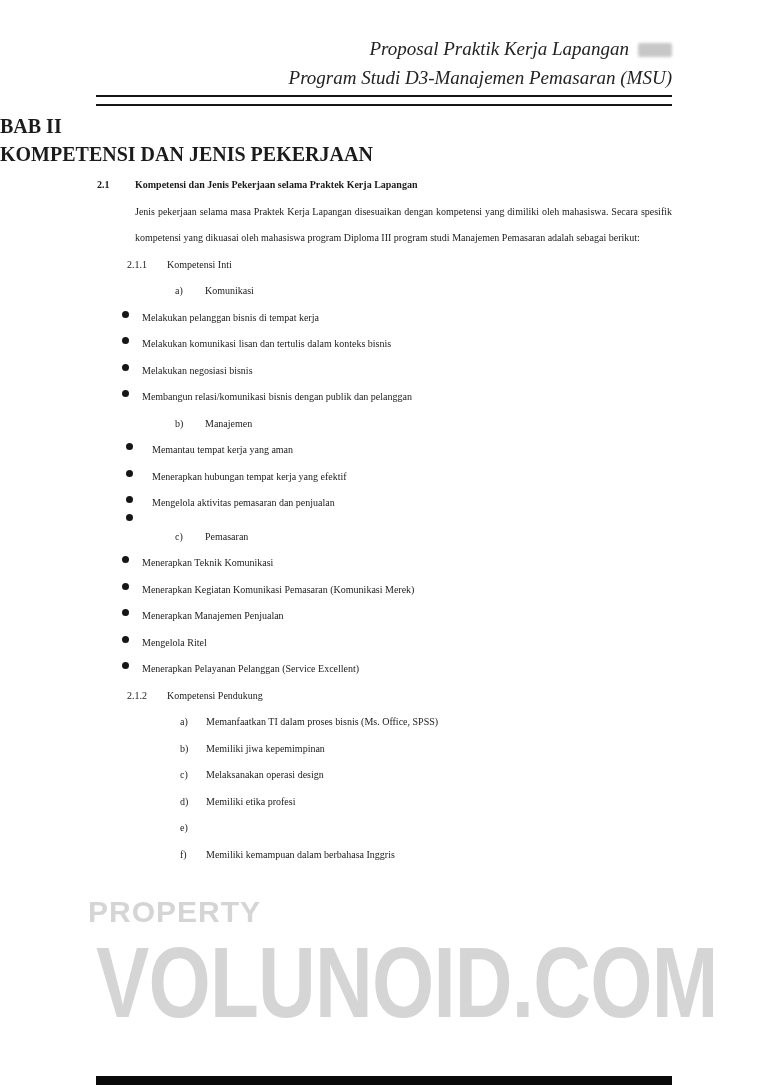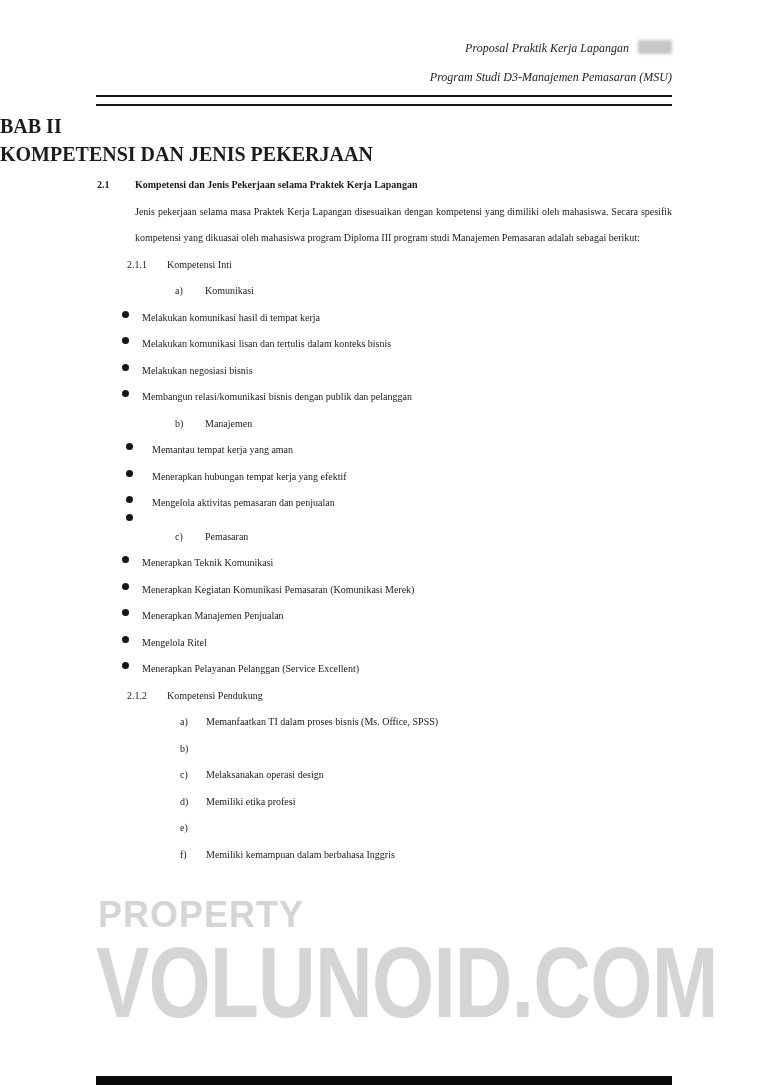--- a/index.html
+++ b/index.html
@@ -9,21 +9,21 @@
     background:#ffffff;
     font-family:"Liberation Serif","DejaVu Serif",serif;
     color:#1b1b1b;
     overflow:hidden;
   }
   
   .hdr{
     padding:34px 96px 0 120px;
     text-align:right;
     font-style:italic;
-    font-size:12px;
+    font-size:19px;
     line-height:29px;
     color:#232323;
     position:relative;z-index:2;
   }
   .hdr-line{white-space:nowrap;}
   .redact{
     display:inline-block;
     width:34px;height:14px;
     background:#c7c7c7;
     border-radius:2px;
@@ -101,22 +101,22 @@
     position:absolute;
     z-index:1;
     font-family:"Liberation Sans","DejaVu Sans",sans-serif;
     font-weight:bold;
     color:#d5d5d5;
     white-space:nowrap;
     line-height:1;
     pointer-events:none;
   }
   .wm-property{
-    left:98px;top:897px;
-    font-size:36px;
+    left:88px;top:897px;
+    font-size:30px;
     letter-spacing:1px;
   }
   .wm-site{
     left:96px;top:932px;
     font-size:100px;
     letter-spacing:-1px;
     transform:scaleX(0.80);
     transform-origin:left top;
   }
   
@@ -159,21 +159,21 @@
       <span class="sub-num">2.1.1</span>
       <span>Kompetensi Inti</span>
     </div>
 
     <div class="group-row">
       <span class="group-label">a)</span>
       <span>Komunikasi</span>
     </div>
     <div class="bullet-row">
         <span class="dot"></span>
-        <span>Melakukan komunikasi hasil di tempat kerja</span>
+        <span>Melakukan pelanggan bisnis di tempat kerja</span>
       </div>
     <div class="bullet-row">
         <span class="dot"></span>
         <span>Melakukan komunikasi lisan dan tertulis dalam konteks bisnis</span>
       </div>
     <div class="bullet-row">
         <span class="dot"></span>
         <span>Melakukan negosiasi bisnis</span>
       </div>
     <div class="bullet-row">
@@ -229,20 +229,21 @@
     <div class="sub-heading">
       <span class="sub-num">2.1.2</span>
       <span>Kompetensi Pendukung</span>
     </div>
     <div class="letter-row">
         <span class="letter-label">a)</span>
         <span>Memanfaatkan TI dalam proses bisnis (Ms. Office, SPSS)</span>
       </div>
     <div class="letter-row">
         <span class="letter-label">b)</span>
+        <span>Memiliki jiwa kepemimpinan</span>
       </div>
     <div class="letter-row">
         <span class="letter-label">c)</span>
         <span>Melaksanakan operasi design</span>
       </div>
     <div class="letter-row">
         <span class="letter-label">d)</span>
         <span>Memiliki etika profesi</span>
       </div>
     <div class="letter-row">

